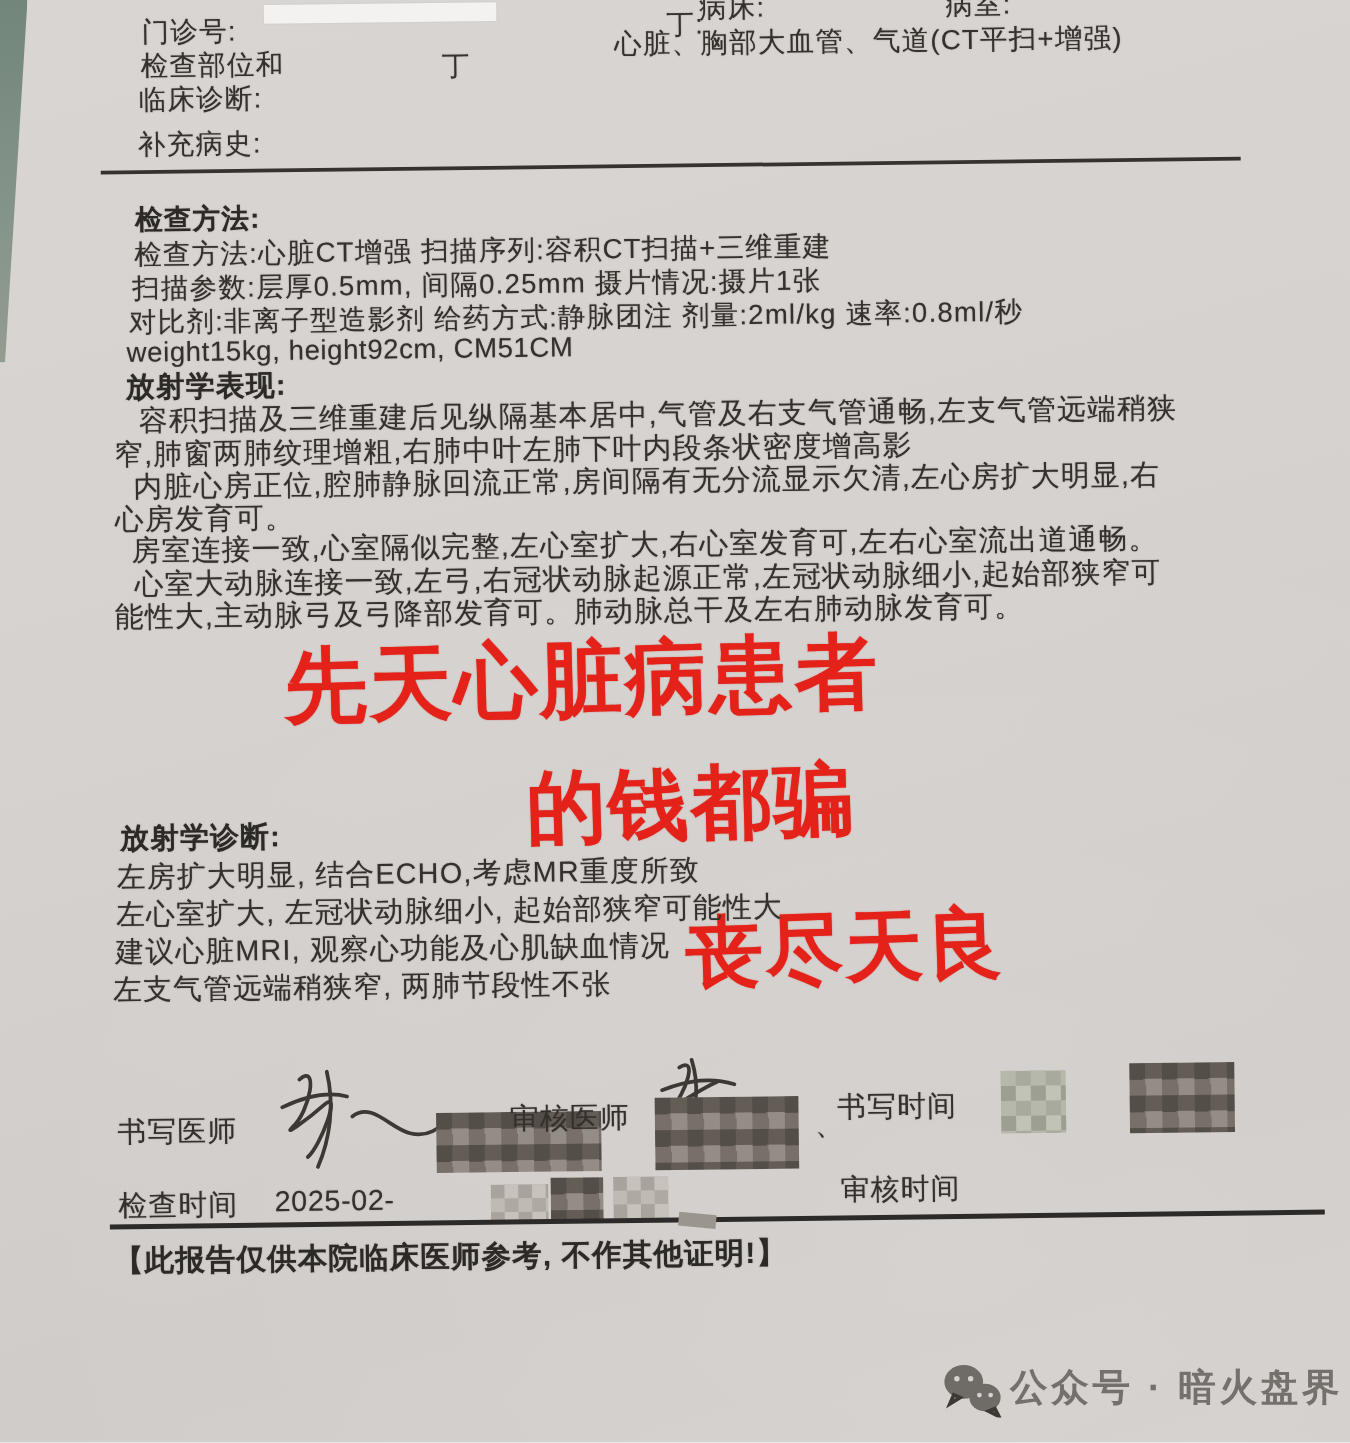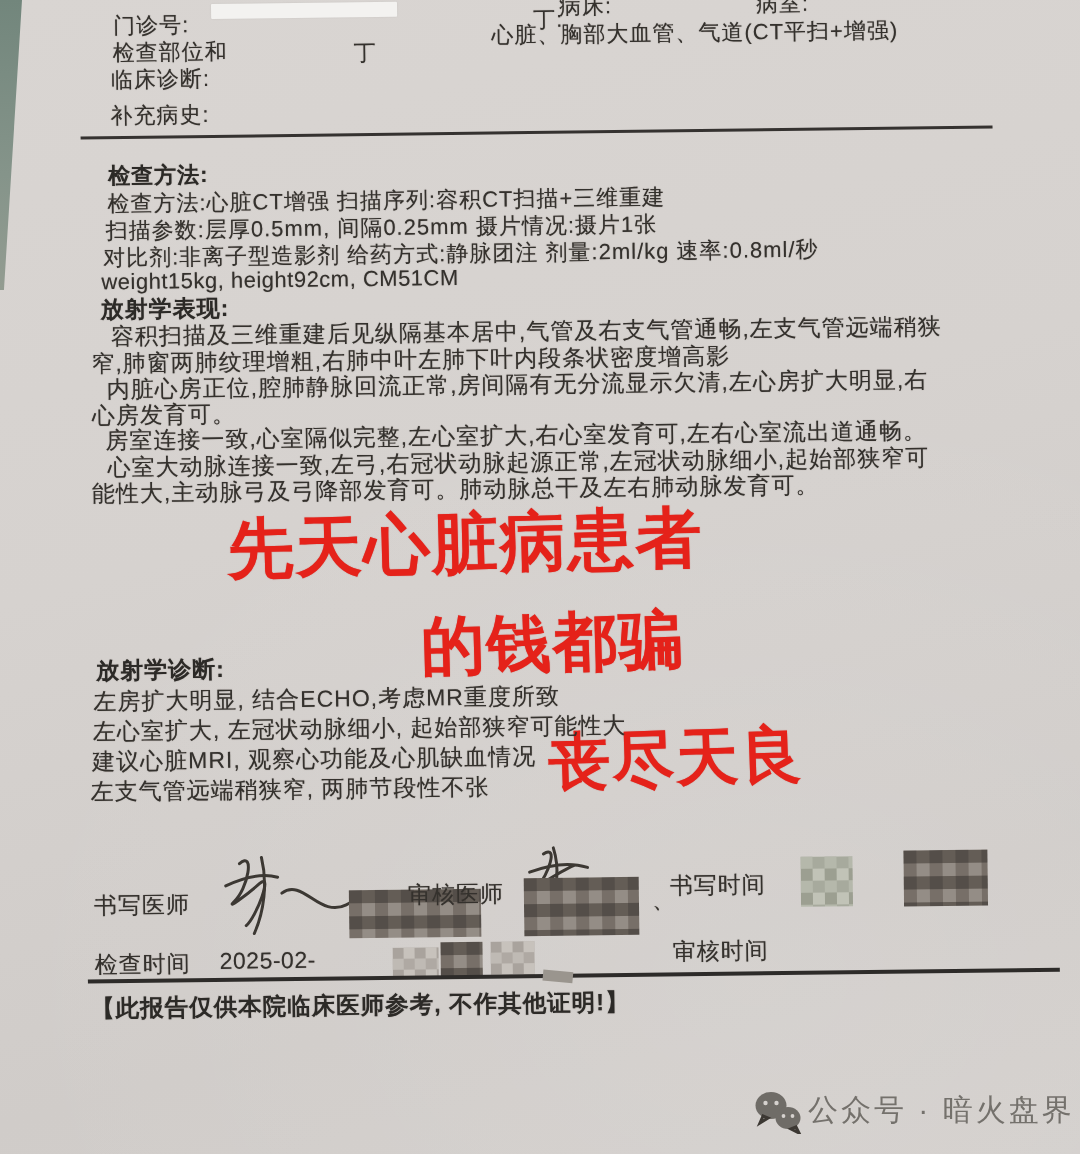--- a/index.html
+++ b/index.html
@@ -66,21 +66,21 @@
   .p-mos4{left:900px;top:855px;width:84px;height:56px;}
   .p-etime{left:90px;top:944px;}      .p-etimeval{left:215px;top:944px;}
   .p-mos5{left:388px;top:946px;width:46px;height:30px;}
   .p-mos6{left:436px;top:941px;width:42px;height:35px;}
   .p-mos7{left:486px;top:941px;width:44px;height:35px;}
   .p-rtime{left:668px;top:938px;}
   .p-rule2{left:83px;top:974px;width:972px;height:4px;background:#2d2b29;}
   .p-notch{left:538px;top:971px;width:30px;height:11px;}
   .p-disc{left:86px;top:987px;font-size:23.5px;}
   .p-wmicon{left:754px;top:1090px;}
-  .p-wmtext{left:808px;top:1090px;}
+  .p-wmtext{left:808px;top:1090px;font-weight:bold;}
 </style>
 </head>
 <body>
 
 <div class="table-edge"></div>
 
 <div class="sheet">
 
   <div class="t sz22 p-outpatient">门诊号:</div>
   <div class="redact-white p-redact1"></div>

